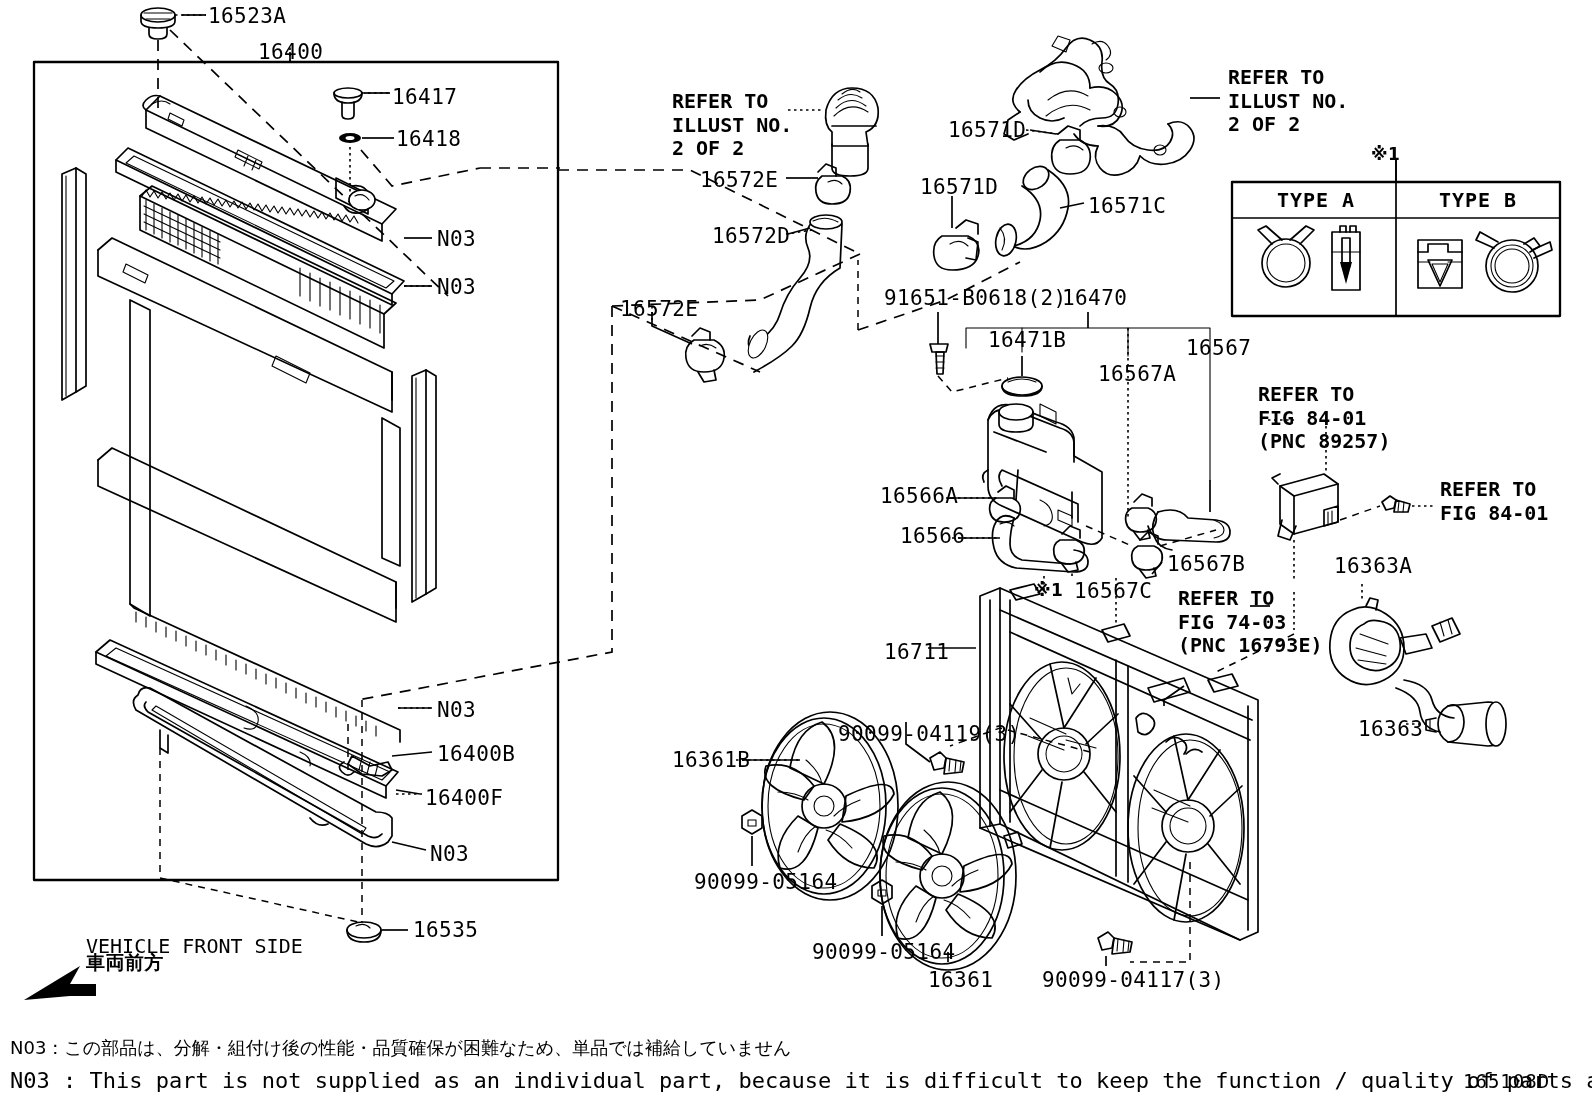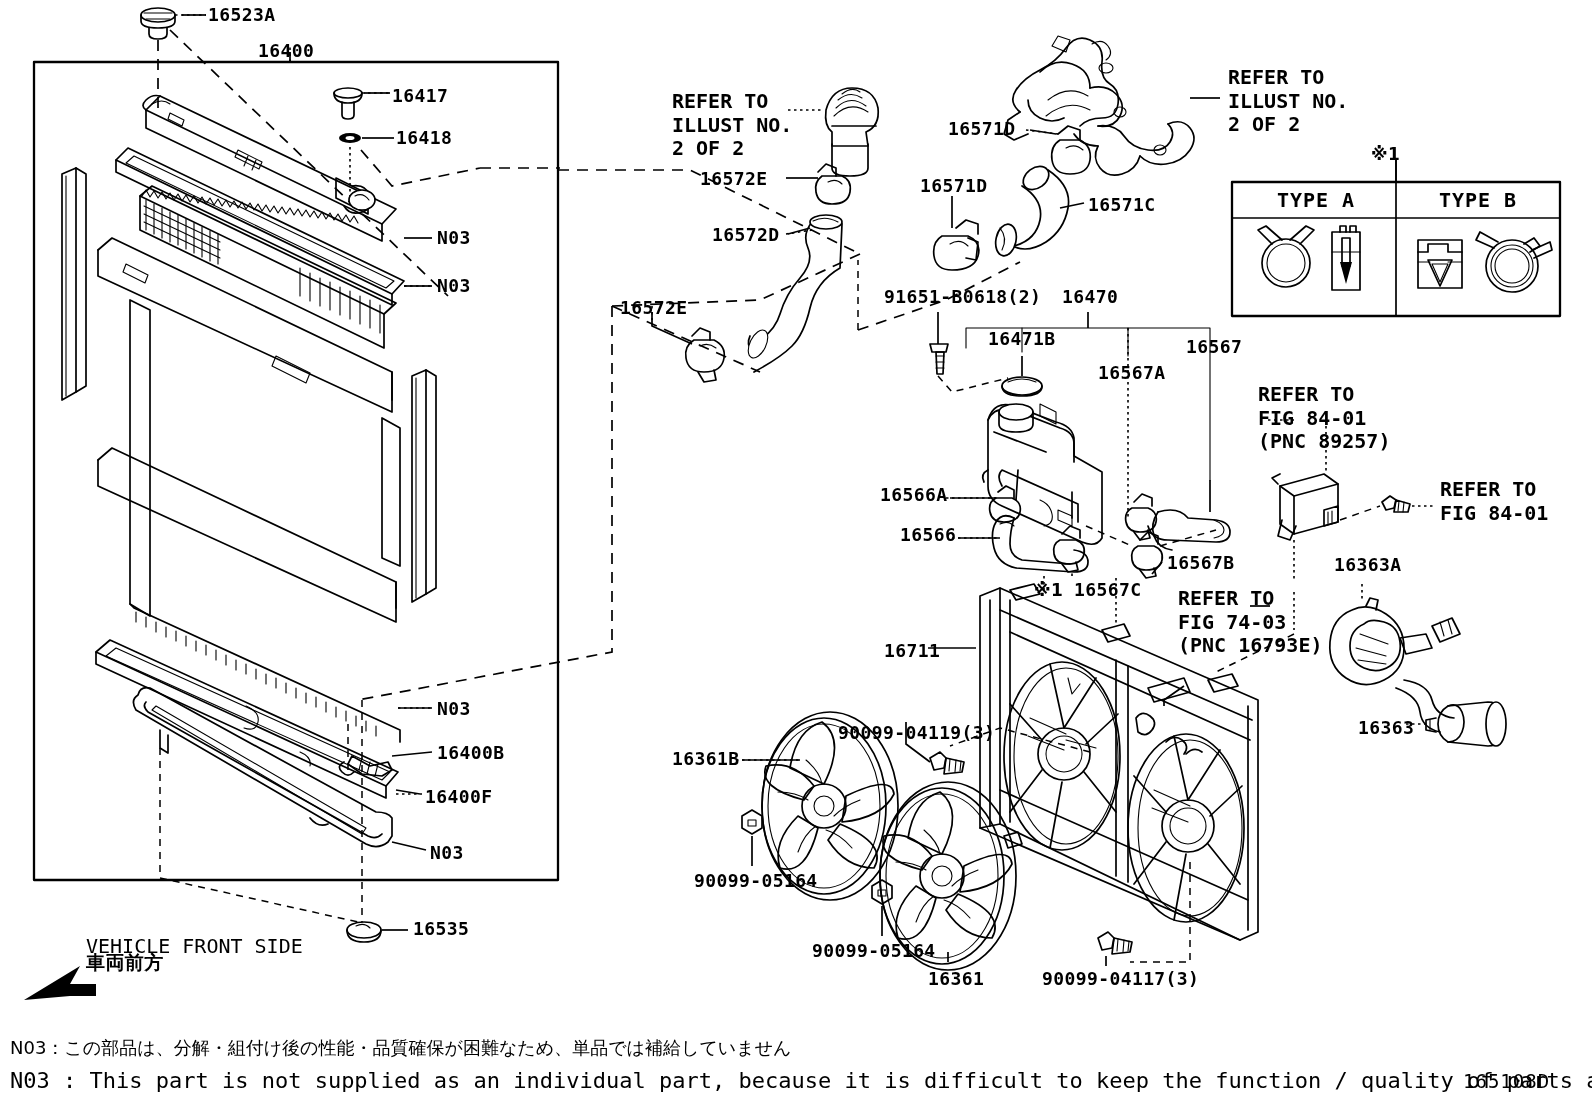--- a/index.html
+++ b/index.html
@@ -6,21 +6,21 @@
   body{
     width:1592px;height:1099px;position:relative;overflow:hidden;
     font-family:"DejaVu Sans Mono","Liberation Mono",monospace;
     color:#000;
   }
   #sheet{position:absolute;inset:0;}
   svg.layer{position:absolute;left:0;top:0;width:1592px;height:1099px;overflow:visible;}
   .lbl{
     position:absolute;
     font-family:"DejaVu Sans Mono","Liberation Mono",monospace;
-    font-size:18px;font-weight:700;letter-spacing:.4px;
+    font-size:21px;font-weight:400;letter-spacing:.4px;
     white-space:pre;line-height:1.18;color:#000;
   }
   .lbl.refer{font-size:20px;font-weight:700;letter-spacing:0;}
   .lbl.jp{font-family:"DejaVu Sans","Liberation Sans",sans-serif;font-weight:600;}
   .lbl.note{font-size:22px;font-weight:500;letter-spacing:0;}
   .lbl.note-jp{font-size:18px;font-weight:500;letter-spacing:0;
     font-family:"DejaVu Sans","Liberation Sans",sans-serif;}
   .lbl.figid{font-size:19px;font-weight:500;letter-spacing:1px;}
   .lbl.tbl{font-size:20px;font-weight:600;letter-spacing:1px;}
   .lbl.star{font-size:17px;font-weight:600;

